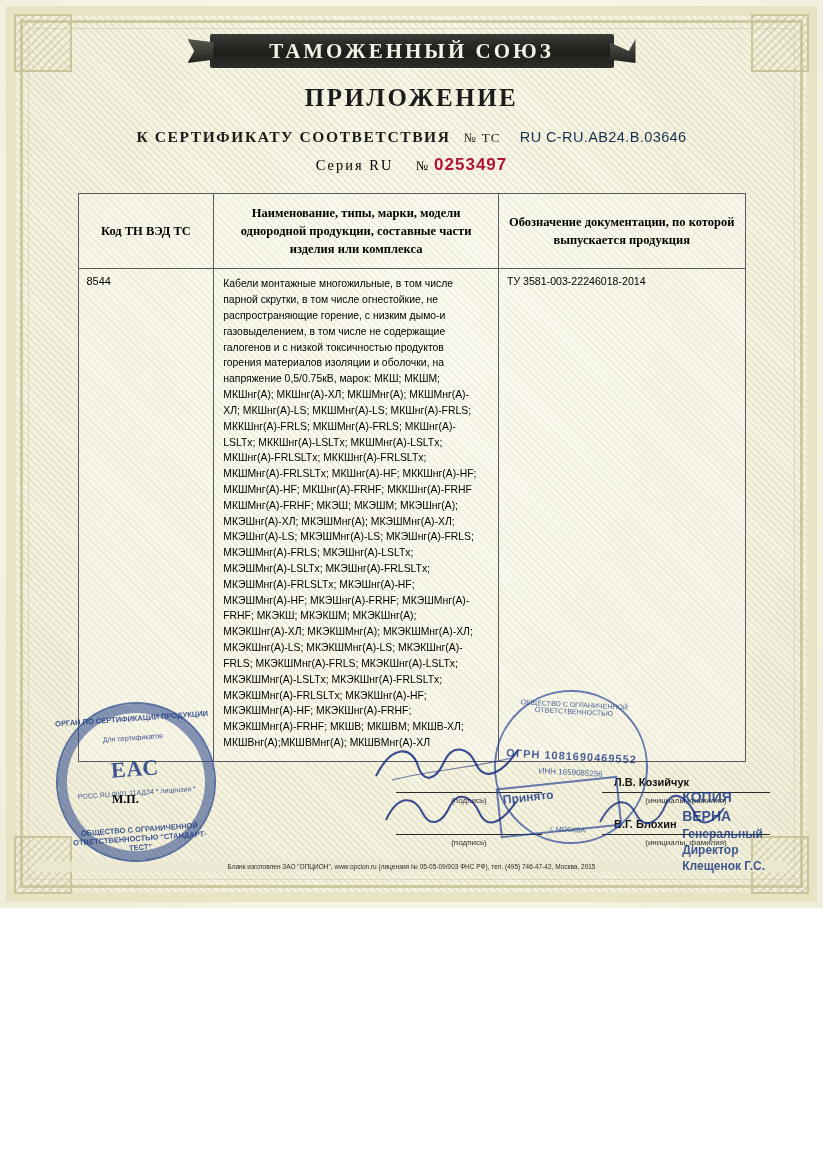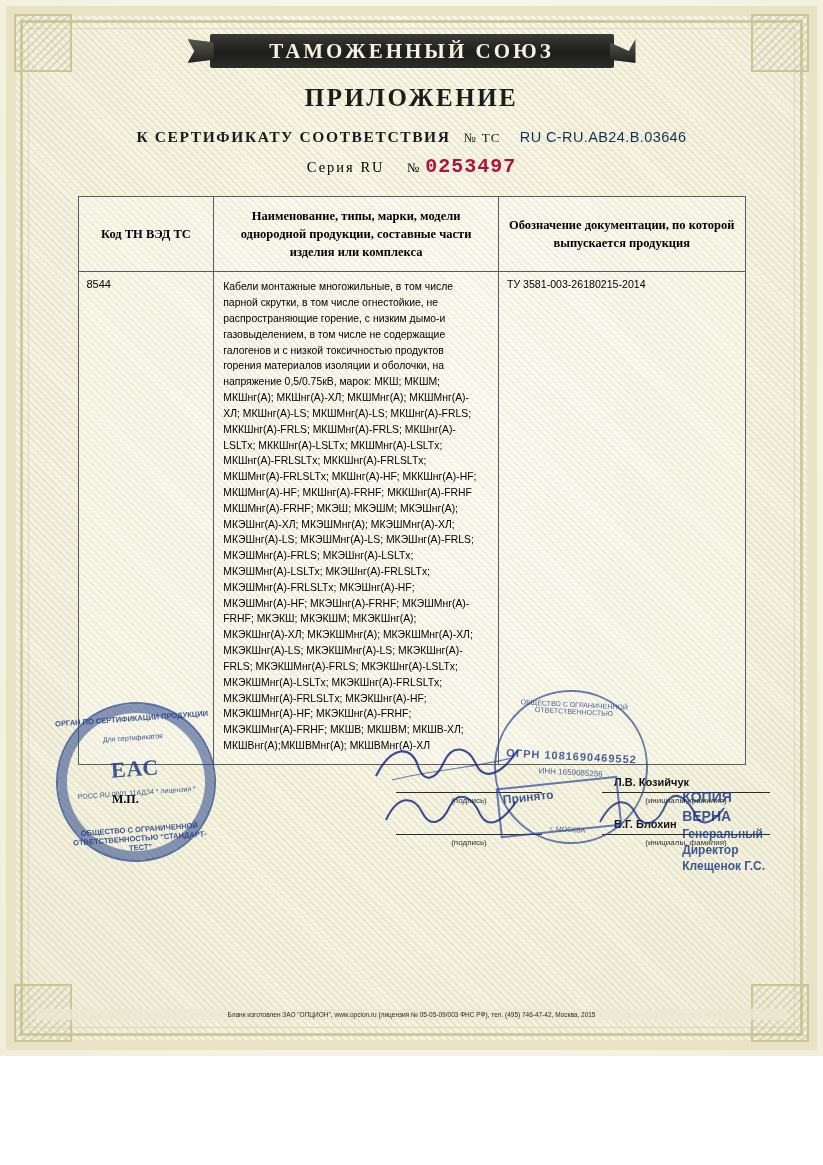--- a/index.html
+++ b/index.html
@@ -6,21 +6,21 @@
     margin: 0;
     padding: 0;
     background: #ffffff;
   }
   body {
     font-family: "Liberation Serif", serif;
   }
   .page {
     position: relative;
     width: 823px;
-    height: 1056px;
+    height: 908px;
     box-sizing: border-box;
     background:
       radial-gradient(ellipse at 50% 40%, #fdfcf2 0%, #f7f5e4 55%, #f0eeda 100%);
     overflow: hidden;
   }
   
   .border-outer {
     position: absolute;
     left: 6px; top: 6px; right: 6px; bottom: 6px;
     border: 10px solid #e7e3c4;
@@ -127,23 +127,23 @@
   }
   .series-row {
     margin-top: 9px;
     text-align: center;
     font-size: 14.5px;
     letter-spacing: 1px;
   }
   .series-row .series-label { letter-spacing: 2px; }
   .series-row .no { margin-left: 18px; font-size: 13px; }
   .series-num {
-    font-family: Liberation Mono, monospace;
-    font-weight: bold;
-    font-size: 20px;
+    font-family: Liberation Sans, sans-serif;
+    font-weight: bold;
+    font-size: 17px;
     color: #b2123a;
     letter-spacing: 1px;
   }
   .lead-text {
     margin-top: 26px;
     text-align: center;
     font-size: 13.5px;
     color: #1b1b1b;
   }
 
@@ -375,21 +375,21 @@
           <th class="col1">Код ТН ВЭД ТС</th>
           <th class="col2">Наименование, типы, марки, модели однородной продукции, составные части изделия или комплекса</th>
           <th class="col3">Обозначение документации, по которой выпускается продукция</th>
         </tr>
       </thead>
       <tbody>
         <tr>
           <td class="code">8544</td>
           <td class="names">Кабели монтажные многожильные, в том числе парной скрутки, в том числе огнестойкие, не распространяющие горение, с низким дымо-и газовыделением, в том числе не содержащие галогенов и с низкой токсичностью продуктов горения материалов изоляции и оболочки, на напряжение 0,5/0.75кВ,
 марок: МКШ; МКШМ; МКШнг(А); МКШнг(А)-ХЛ; МКШМнг(А); МКШМнг(А)-ХЛ; МКШнг(А)-LS; МКШМнг(А)-LS; МКШнг(А)-FRLS; МККШнг(А)-FRLS; МКШМнг(А)-FRLS; МКШнг(А)-LSLTx; МККШнг(А)-LSLTx; МКШМнг(А)-LSLTx; МКШнг(А)-FRLSLTx; МККШнг(А)-FRLSLTx; МКШМнг(А)-FRLSLTx; МКШнг(А)-HF; МККШнг(А)-HF; МКШМнг(А)-HF; МКШнг(А)-FRHF; МККШнг(А)-FRHF МКШМнг(А)-FRHF; МКЭШ; МКЭШМ; МКЭШнг(А); МКЭШнг(А)-ХЛ; МКЭШМнг(А); МКЭШМнг(А)-ХЛ; МКЭШнг(А)-LS; МКЭШМнг(А)-LS; МКЭШнг(А)-FRLS; МКЭШМнг(А)-FRLS; МКЭШнг(А)-LSLTx; МКЭШМнг(А)-LSLTx; МКЭШнг(А)-FRLSLTx; МКЭШМнг(А)-FRLSLTx; МКЭШнг(А)-HF; МКЭШМнг(А)-HF; МКЭШнг(А)-FRHF; МКЭШМнг(А)-FRHF; МКЭКШ; МКЭКШМ; МКЭКШнг(А); МКЭКШнг(А)-ХЛ; МКЭКШМнг(А); МКЭКШМнг(А)-ХЛ; МКЭКШнг(А)-LS; МКЭКШМнг(А)-LS; МКЭКШнг(А)-FRLS; МКЭКШМнг(А)-FRLS; МКЭКШнг(А)-LSLTx; МКЭКШМнг(А)-LSLTx; МКЭКШнг(А)-FRLSLTx; МКЭКШМнг(А)-FRLSLTx; МКЭКШнг(А)-HF; МКЭКШМнг(А)-HF; МКЭКШнг(А)-FRHF; МКЭКШМнг(А)-FRHF; МКШВ; МКШВМ; МКШВ-ХЛ; МКШВнг(А);МКШВМнг(А); МКШВМнг(А)-ХЛ</td>
-          <td class="doc">ТУ 3581-003-26180215-2014</td>
+          <td class="doc">ТУ 3581-003-22246018-2014</td>
         </tr>
       </tbody>
     </table>
 
     <div class="sig-area">
       <div class="mp">М.П.</div>
 
 
       <div class="sig-line" style="left:360px; top:22px; width:146px;"></div>
       <div class="sig-caption" style="left:360px; top:26px; width:146px;">(подпись)</div>

